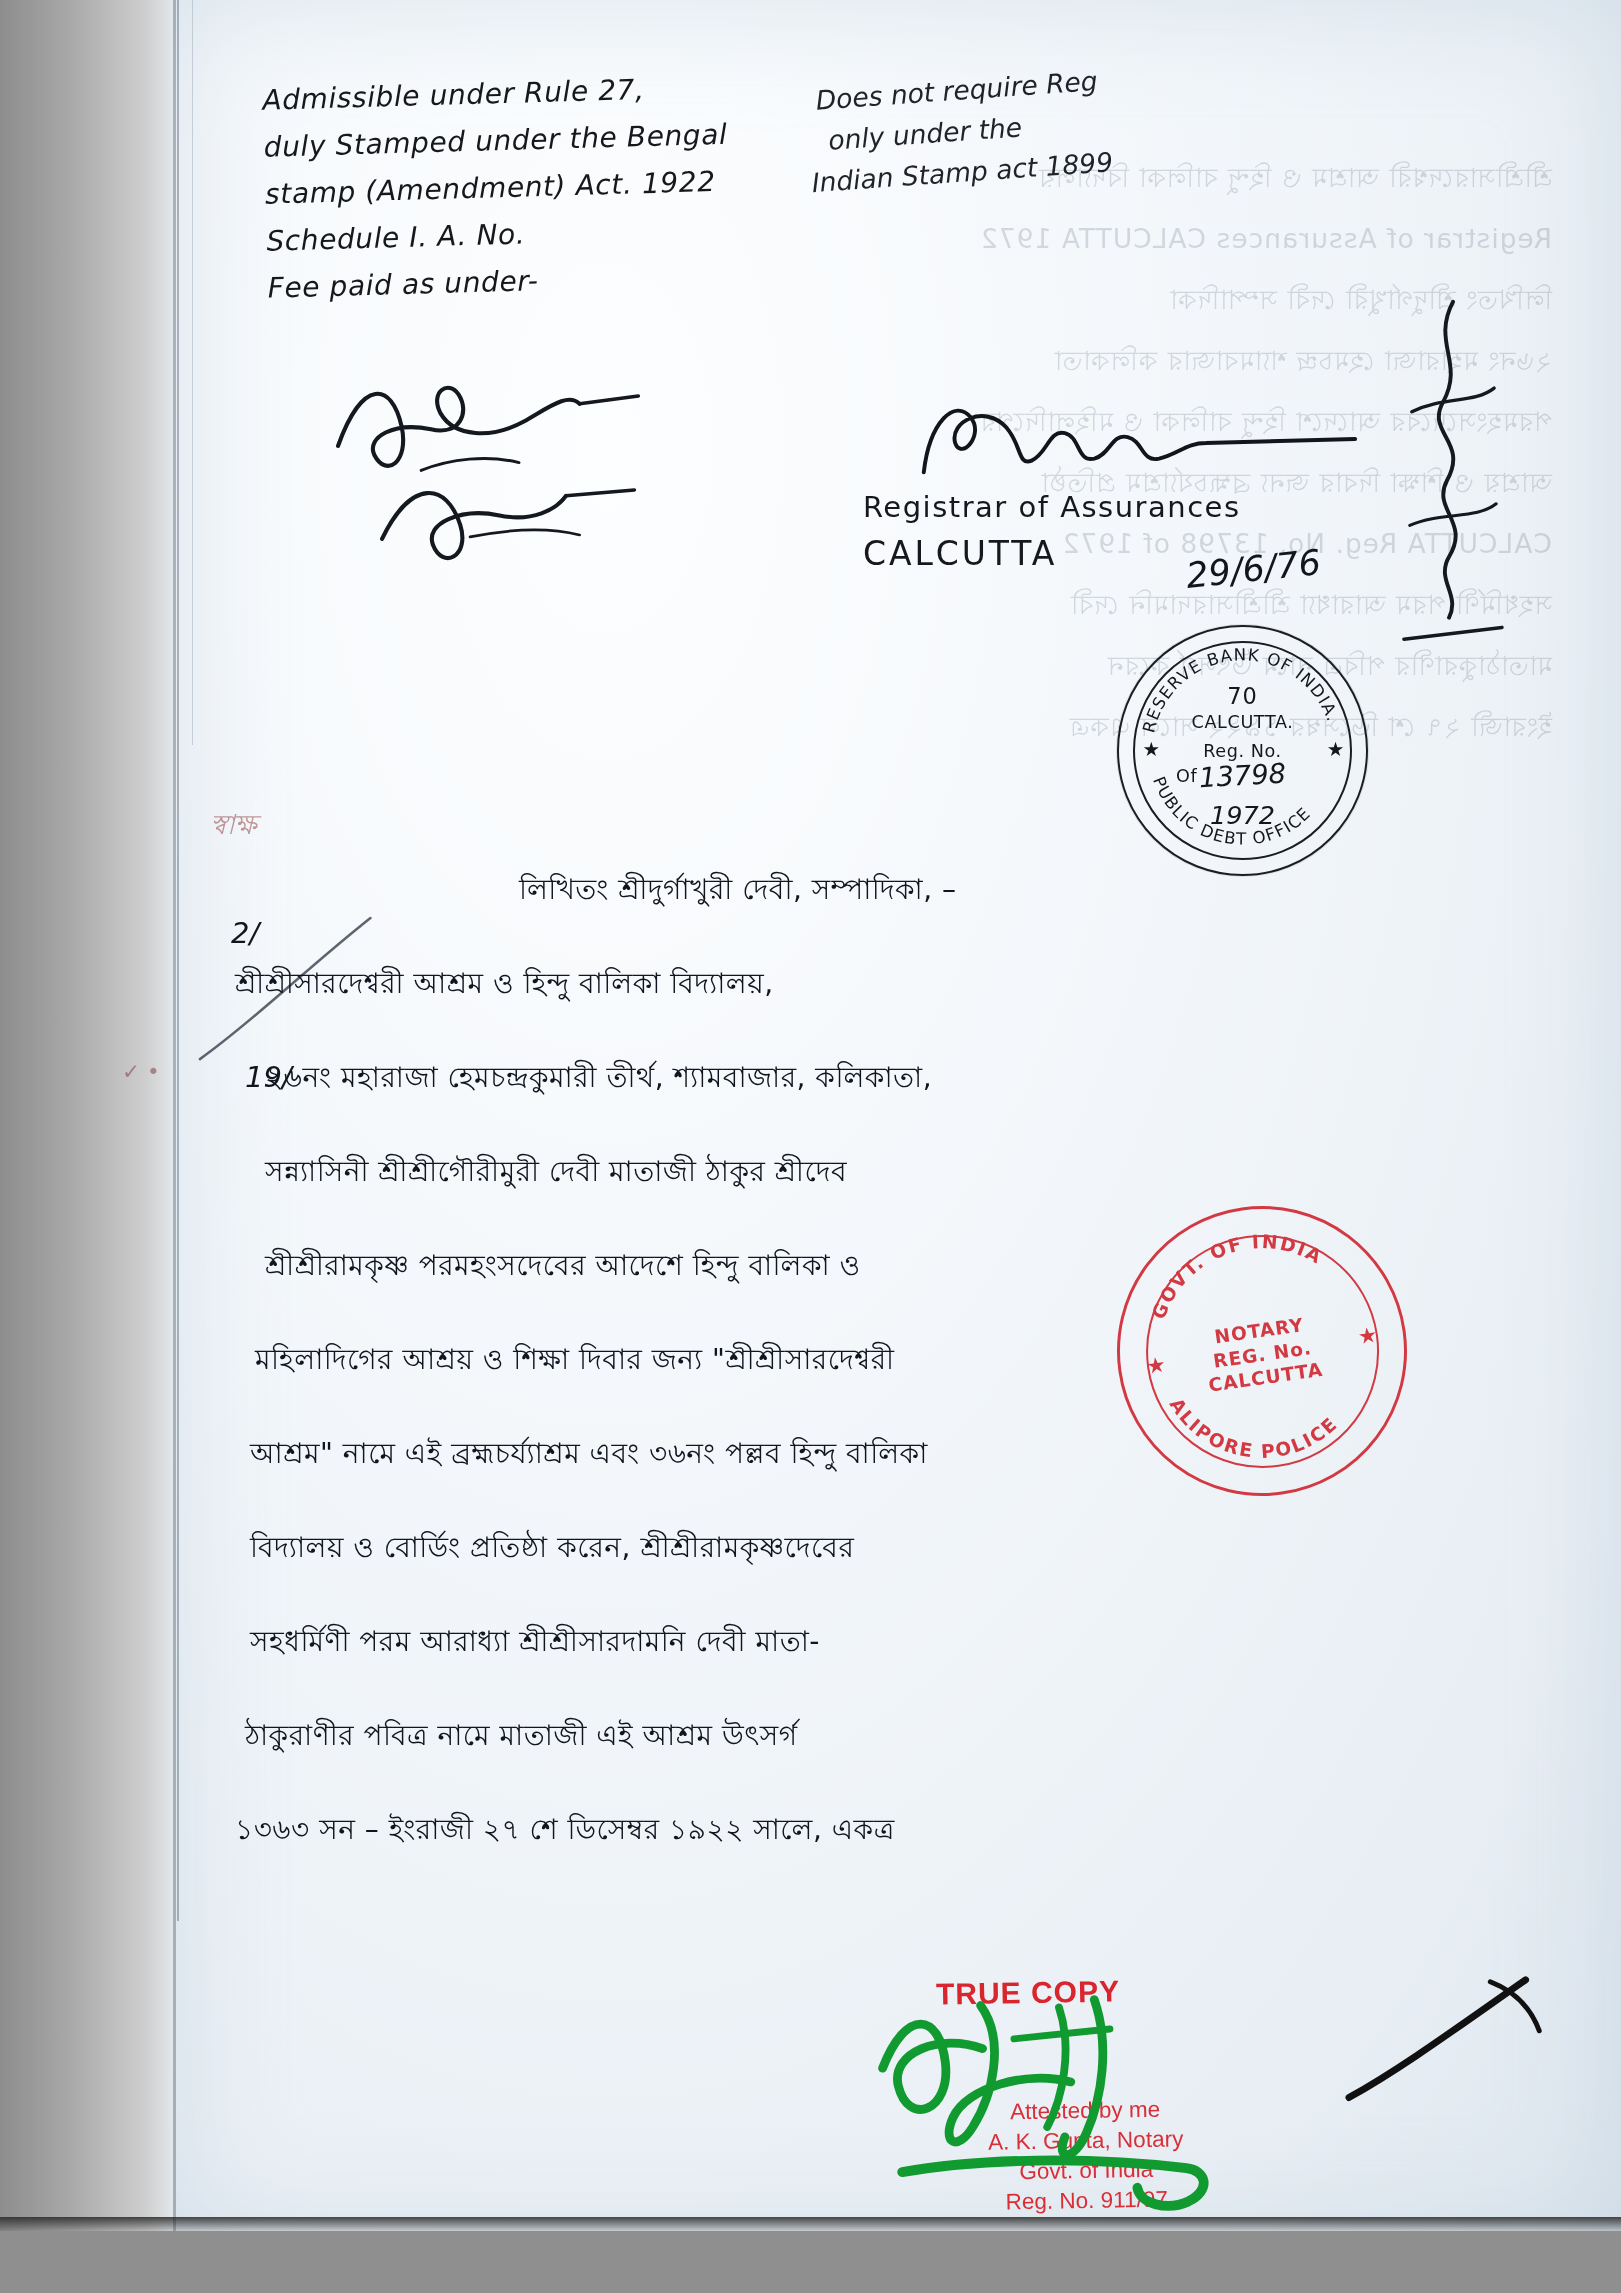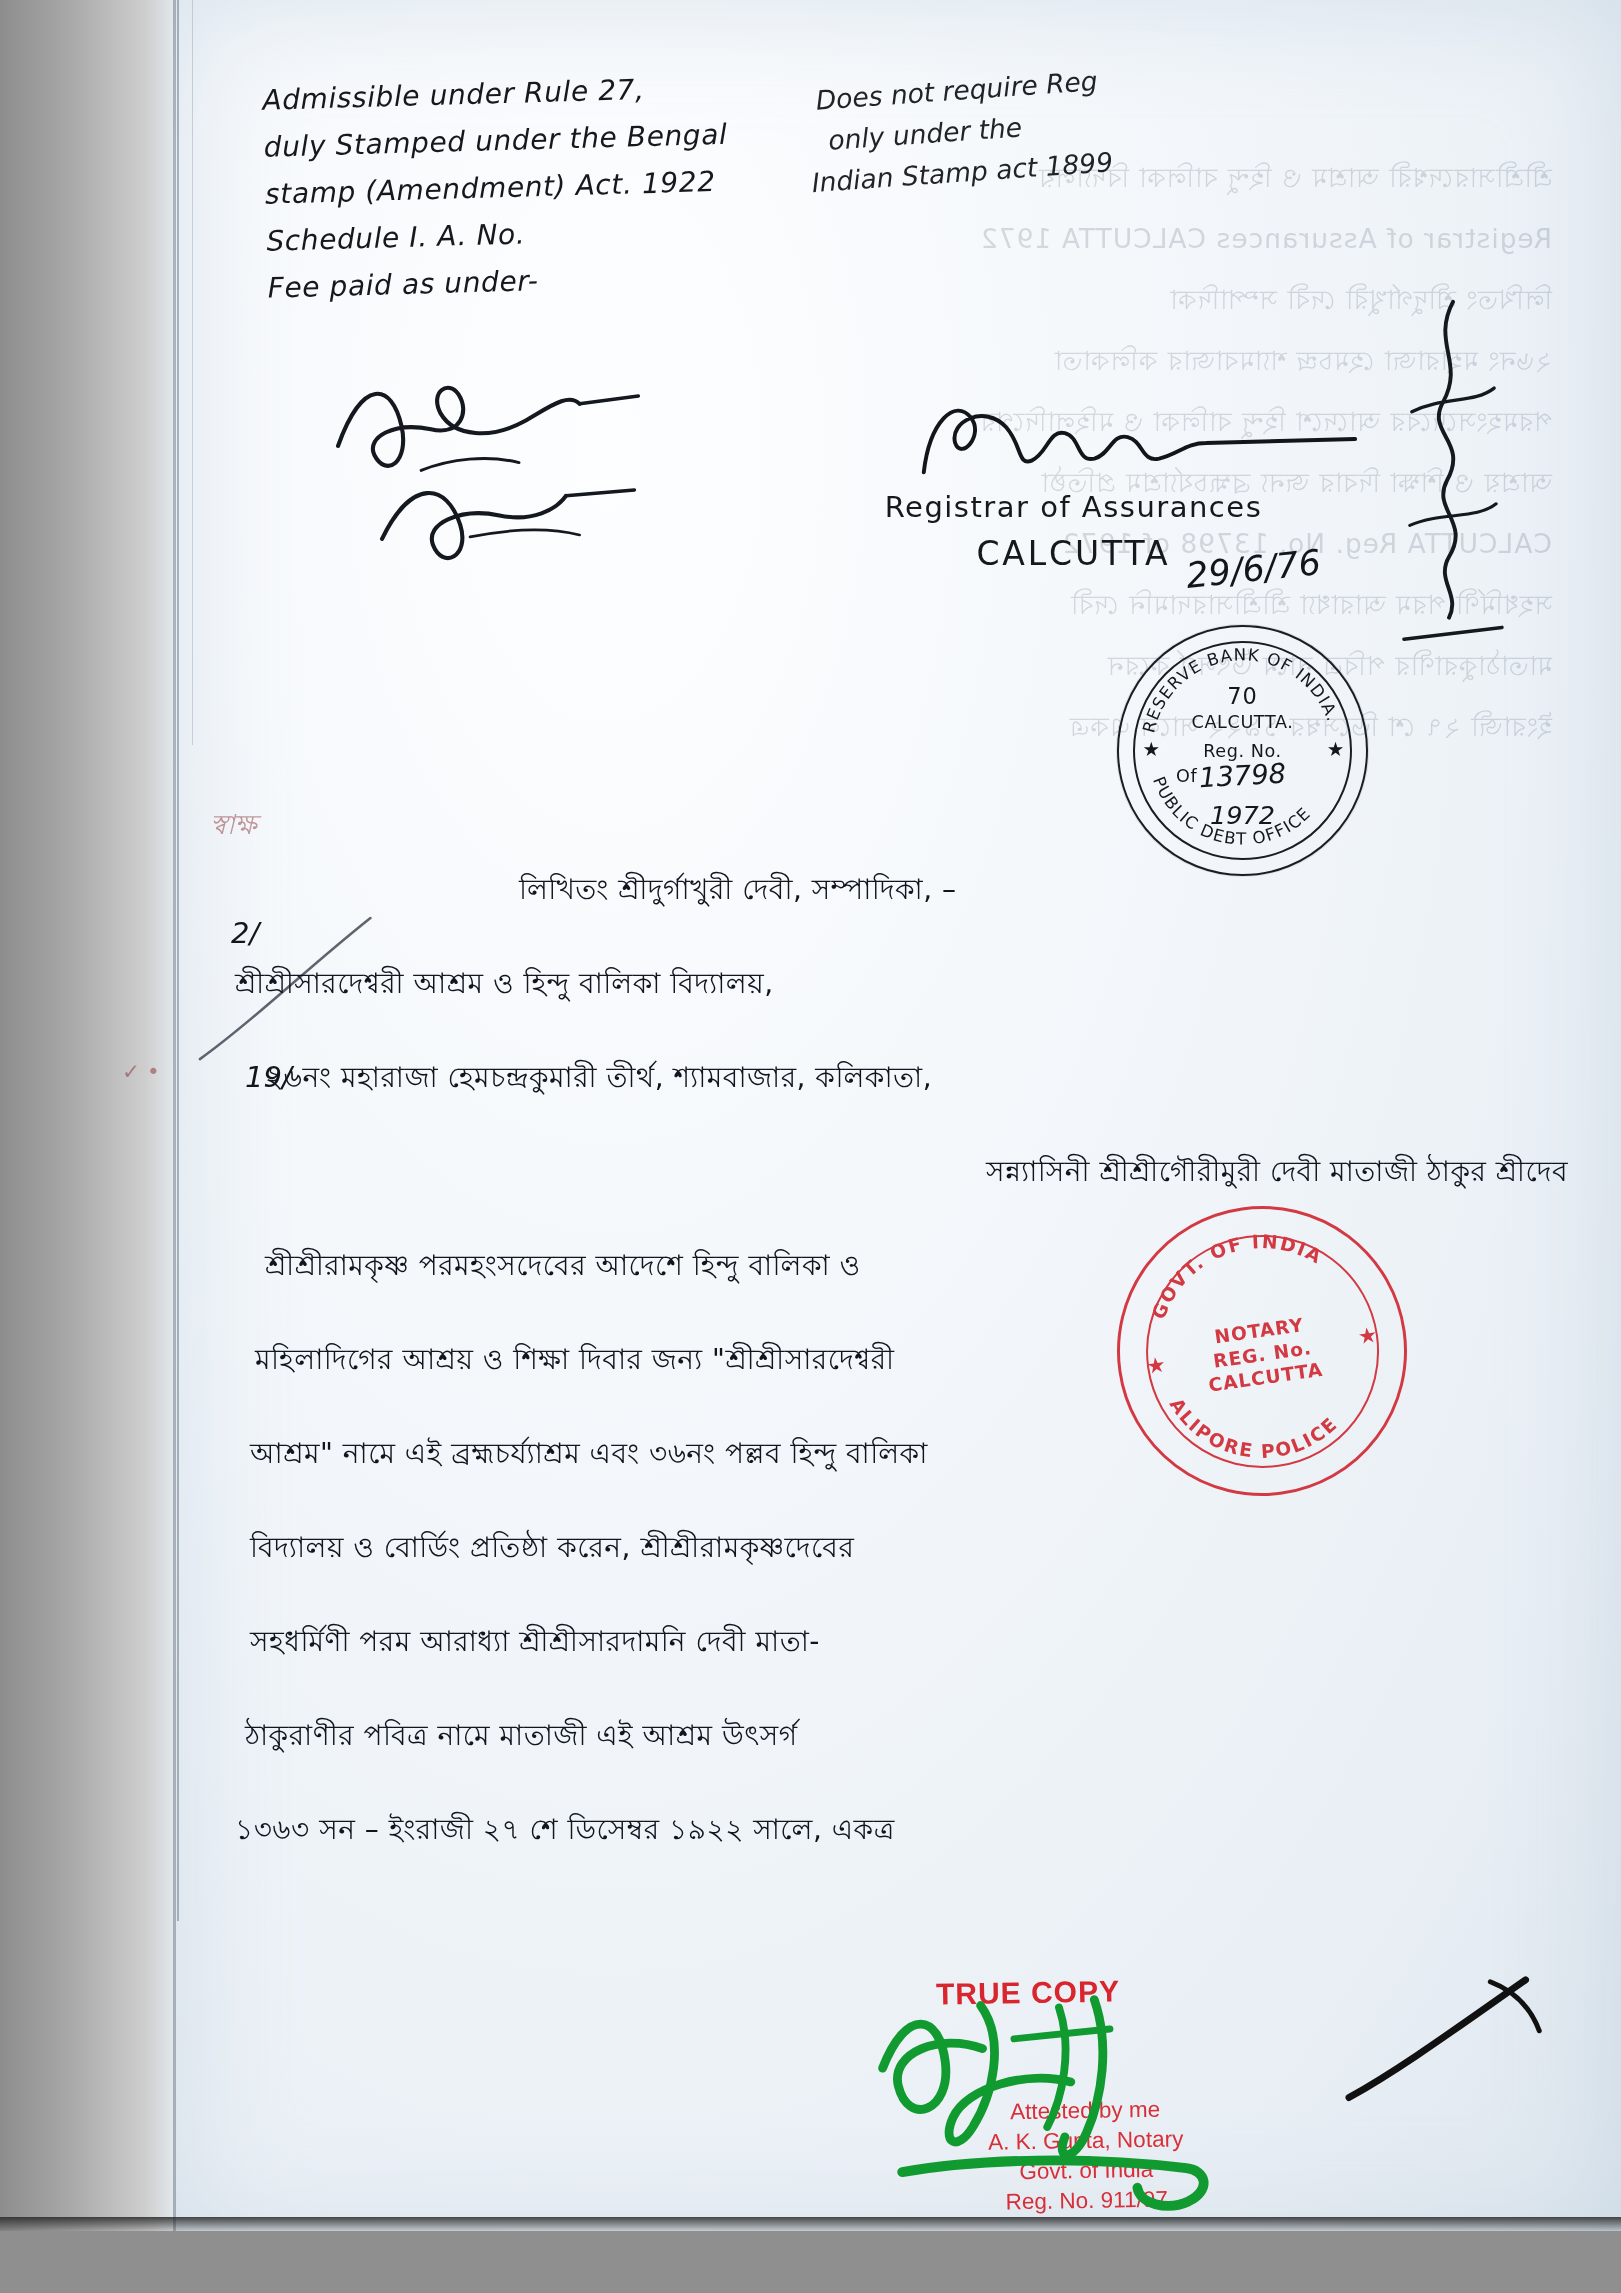--- a/index.html
+++ b/index.html
@@ -119,21 +119,21 @@
     line-height: 41px;
     font-style: italic;
     transform: rotate(-4deg);
     opacity: 0.92;
   }
   .registrar {
     position: absolute;
     left: 863px;
     top: 490px;
     width: 421px;
-    text-align: center;
+    text-align: left;
     color: #15181d;
     font-family: "DejaVu Sans", sans-serif;
     font-size: 29px;
     letter-spacing: 1.5px;
   }
   .registrar .city {
     display: block;
     margin-top: 9.8px;
     font-size: 33px;
     letter-spacing: 2.9px;
@@ -391,21 +391,21 @@
   <div class="margin-num" style="top:1060px; left:245px;">19/</div>
   <div class="faint-mark" style="left:122px; top:1059px; font-size:21.6px;">✓ •</div>
   <svg class="sig" style="left:196px; top:912px;" width="196" height="157" viewBox="0 0 200 160">
     <path d="M4,150 C60,110 110,60 178,6" fill="none" stroke="#2b3340" stroke-width="2.6" stroke-linecap="round" opacity="0.75"></path>
   </svg>
 
   <div class="body-bn">
     <span class="ln indent2">লিখিতং শ্রীদুর্গাখুরী দেবী,     সম্পাদিকা, –</span>
     <span class="ln" style="margin-left:-59px;">শ্রীশ্রীসারদেশ্বরী আশ্রম ও হিন্দু বালিকা   বিদ্যালয়,</span>
     <span class="ln" style="margin-left:-29px;">২৬নং মহারাজা হেমচন্দ্রকুমারী তীর্থ, শ্যামবাজার, কলিকাতা,</span>
-    <span class="ln" style="margin-left:-29px;text-align:right;">সন্ন্যাসিনী শ্রীশ্রীগৌরীমুরী দেবী মাতাজী ঠাকুর শ্রীদেব</span>
+    <span class="ln" style="margin-left:-29px;">সন্ন্যাসিনী শ্রীশ্রীগৌরীমুরী দেবী মাতাজী ঠাকুর শ্রীদেব</span>
     <span class="ln" style="margin-left:-29px;">শ্রীশ্রীরামকৃষ্ণ পরমহংসদেবের আদেশে হিন্দু বালিকা ও</span>
     <span class="ln" style="margin-left:-39px;">মহিলাদিগের আশ্রয় ও শিক্ষা দিবার জন্য "শ্রীশ্রীসারদেশ্বরী</span>
     <span class="ln" style="margin-left:-44px;">আশ্রম" নামে এই ব্রহ্মচর্য্যাশ্রম এবং ৩৬নং পল্লব হিন্দু বালিকা</span>
     <span class="ln" style="margin-left:-44px;">বিদ্যালয় ও বোর্ডিং প্রতিষ্ঠা করেন, শ্রীশ্রীরামকৃষ্ণদেবের</span>
     <span class="ln" style="margin-left:-44px;">সহধর্মিণী পরম আরাধ্যা শ্রীশ্রীসারদামনি দেবী মাতা-</span>
     <span class="ln" style="margin-left:-49px;">ঠাকুরাণীর পবিত্র নামে মাতাজী এই আশ্রম উৎসর্গ</span>
     <span class="ln" style="margin-left:-59px;">১৩৬৩ সন – ইংরাজী ২৭ শে ডিসেম্বর ১৯২২ সালে,     একত্র</span>
   </div>
 
   <div class="notary-stamp">

